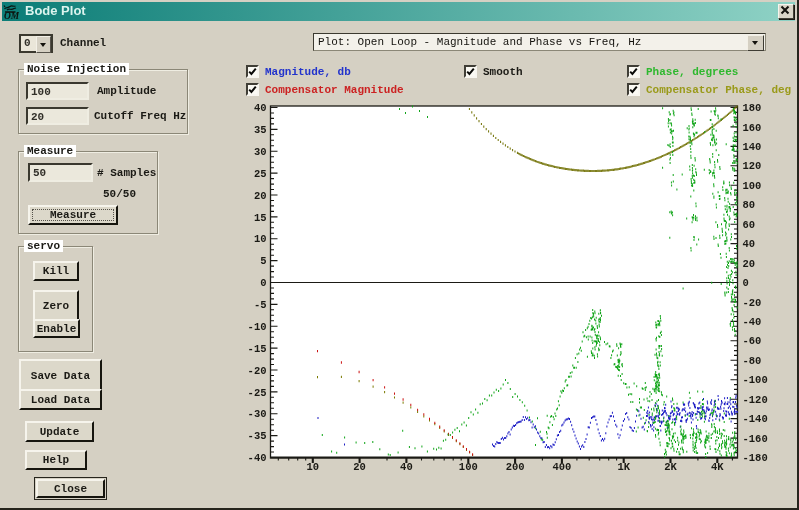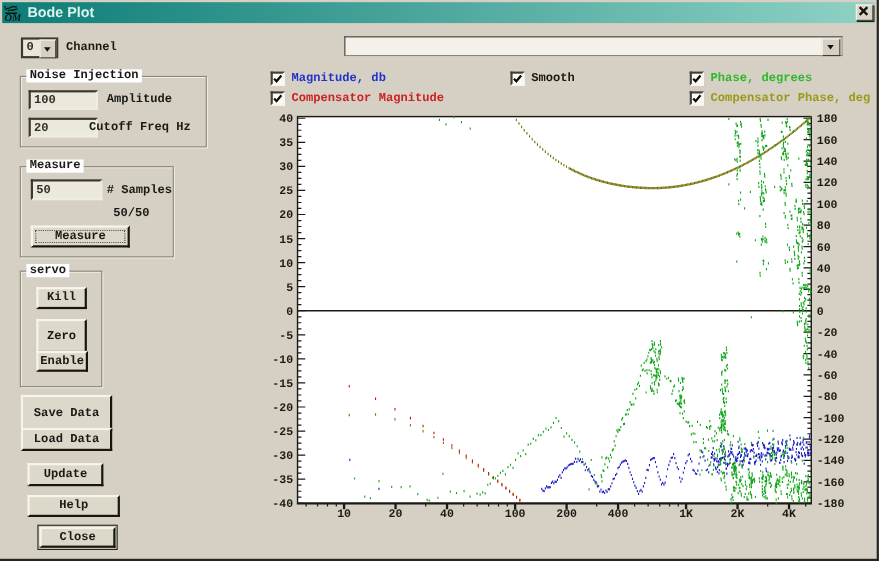--- a/index.html
+++ b/index.html
@@ -59,53 +59,54 @@
 
 <div class="combo1">
     <span class="t">0</span>
     <span class="ab">
       <i class="arr"></i>
     </span>
   </div>
 <div class="lbl" style="left:60px;top:37px">Channel</div>
 
 <div class="combo2">
+    <span class="t">Plot: Open Loop - Magnitude and Phase vs Freq, Hz</span>
 <span class="ab">
       <i class="arr"></i>
     </span>
   </div>
 
 <div class="grp" style="left:18px;top:69px;width:168px;height:63px">
     <span>Noise Injection</span>
   </div>
 <div class="entry" style="left:26px;top:82px;width:63px;height:18px">100</div>
 <div class="lbl" style="left:97px;top:85px">Amplitude</div>
 <div class="entry" style="left:26px;top:107px;width:63px;height:18px">20</div>
-<div class="lbl" style="left:81px;top:110px">Cutoff Freq Hz</div>
+<div class="lbl" style="left:94px;top:110px">Cutoff Freq Hz</div>
 
 <div class="grp" style="left:18px;top:151px;width:138px;height:81px">
     <span>Measure</span>
   </div>
 <div class="entry" style="left:28px;top:163px;width:65px;height:19px">50</div>
 <div class="lbl" style="left:97px;top:167px"># Samples</div>
 <div class="lbl" style="left:103px;top:188px">50/50</div>
 <div class="btn" style="left:28px;top:205px;width:90px;height:20px">
  <span style="position:absolute;left:2px;top:2px;right:2px;bottom:2px;border:1px dotted #55524a"></span>Measure</div>
 
 <div class="grp" style="left:18px;top:246px;width:73px;height:104px">
     <span>servo</span>
   </div>
 <div class="btn" style="left:33px;top:261px;width:46px;height:20px">Kill</div>
 <div class="btn" style="left:33px;top:290px;width:46px;height:31px">Zero</div>
 <div class="btn" style="left:33px;top:319px;width:47px;height:19px">Enable</div>
 
 <div class="btn" style="left:19px;top:359px;width:83px;height:33px">Save Data</div>
 <div class="btn" style="left:19px;top:389px;width:83px;height:21px">Load Data</div>
 <div class="btn" style="left:25px;top:421px;width:69px;height:21px">Update</div>
-<div class="btn" style="left:25px;top:450px;width:84px;height:20px">Help</div>
+<div class="btn" style="left:25px;top:450px;width:62px;height:20px">Help</div>
 <div class="btn" style="left:36px;top:479px;width:69px;height:19px;outline:1px solid #26241c;outline-offset:1px">Close</div>
 
 <div class="cb" style="left:246px;top:65px">
     <svg width="9" height="9" viewBox="0 0 9 9">
       <path d="M1.2 4.6 L3.4 6.9 L7.8 1.6" stroke="#0a0a08" stroke-width="2" fill="none"></path>
     </svg>
   </div>
 <div class="lbl" style="left:265px;top:66px;color:#2233cc">Magnitude, db</div>
 <div class="cb" style="left:246px;top:83px">
     <svg width="9" height="9" viewBox="0 0 9 9">

